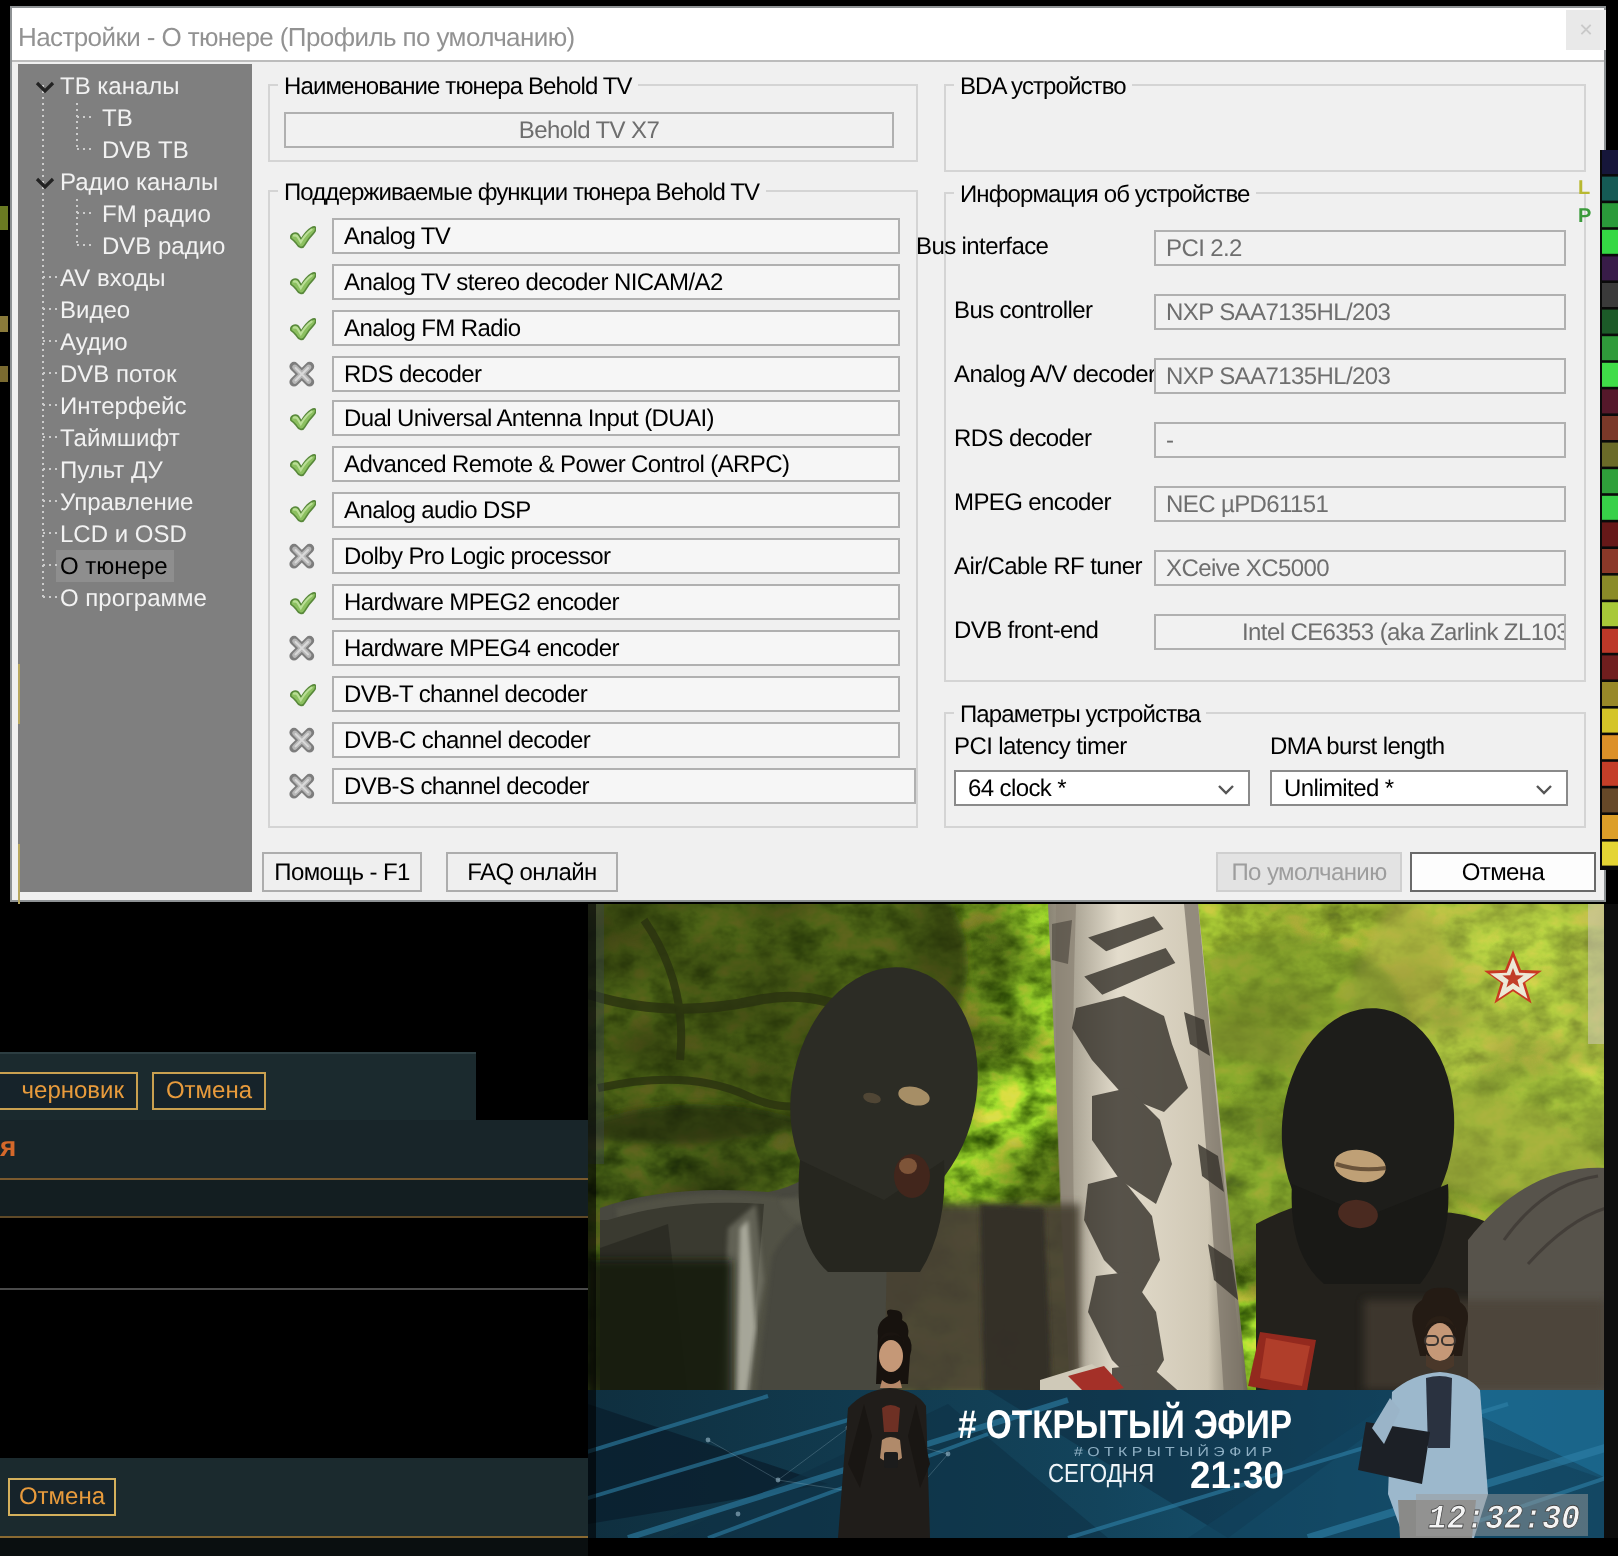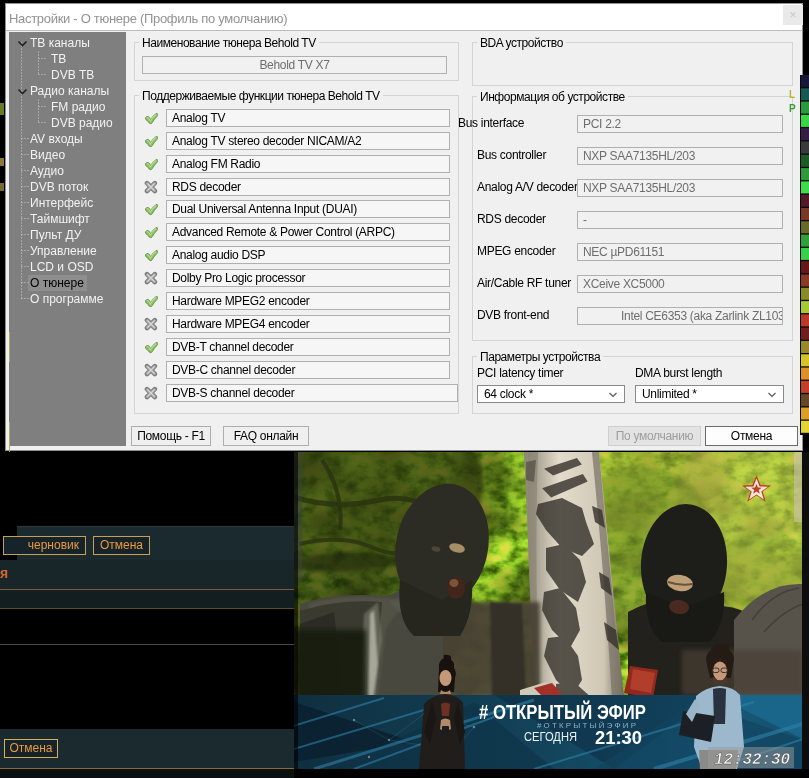--- a/index.html
+++ b/index.html
@@ -202,21 +202,21 @@
   </div>
 
   <div class="btn" style="left:125px;top:422px;width:80px;height:20px;line-height:18px;background:#efefef;">Помощь - F1</div>
   <div class="btn" style="left:217px;top:422px;width:86px;height:20px;line-height:18px;background:#efefef;">FAQ онлайн</div>
   <div class="btn" style="left:602px;top:422px;width:93px;height:20px;line-height:18px;background:#e3e3e3;color:#9d9d9d;border-color:#cfcfcf;">По умолчанию</div>
   <div class="btn" style="left:699px;top:422px;width:93px;height:20px;line-height:18px;background:#fdfdfd;border-color:#6a6a6a;">Отмена</div>
 </div>
 
 <div id="leftapp" class="abs" style="left:0;top:452px;width:294px;height:326px;background:#000;">
 
-  <div class="abs" style="left:0;top:74px;width:294px;height:34px;background:#1b2a2e;border-top:1px solid #2c3d41;margin-left:17px;">
+  <div class="abs" style="left:0;top:74px;width:238px;height:34px;background:#1b2a2e;border-top:1px solid #2c3d41;">
     <div class="abs" style="left:-14px;top:9px;width:75px;height:17px;border:1px solid #c9a050;background:#16232a;color:#e89b3c;font-size:12px;line-height:16px;text-align:right;padding-right:6px;">черновик</div>
     <div class="abs" style="left:76px;top:9px;width:55px;height:17px;border:1px solid #c9a050;background:#16232a;color:#e89b3c;font-size:12px;line-height:16px;text-align:center;">Отмена</div>
   </div>
   <div class="abs" style="left:0;top:108px;width:294px;height:29px;background:#182529;border-bottom:1px solid #7a5a2e;">
     <div class="abs" style="left:0;top:5px;color:#d4682a;font-size:14px;font-weight:bold;">я</div>
   </div>
   <div class="abs" style="left:0;top:138px;width:294px;height:18px;background:#131e21;border-bottom:1px solid #5f4a28;"></div>
   <div class="abs" style="left:0;top:192px;width:294px;height:1px;background:#4a4a4a;"></div>
   <div class="abs" style="left:0;top:277px;width:294px;height:39px;background:#1b2a2e;border-bottom:1px solid #8a6a32;">
     <div class="abs" style="left:4px;top:10px;width:52px;height:17px;border:1px solid #d4b05c;background:#16232a;color:#e89b3c;font-size:12px;line-height:16px;text-align:center;">Отмена</div>

